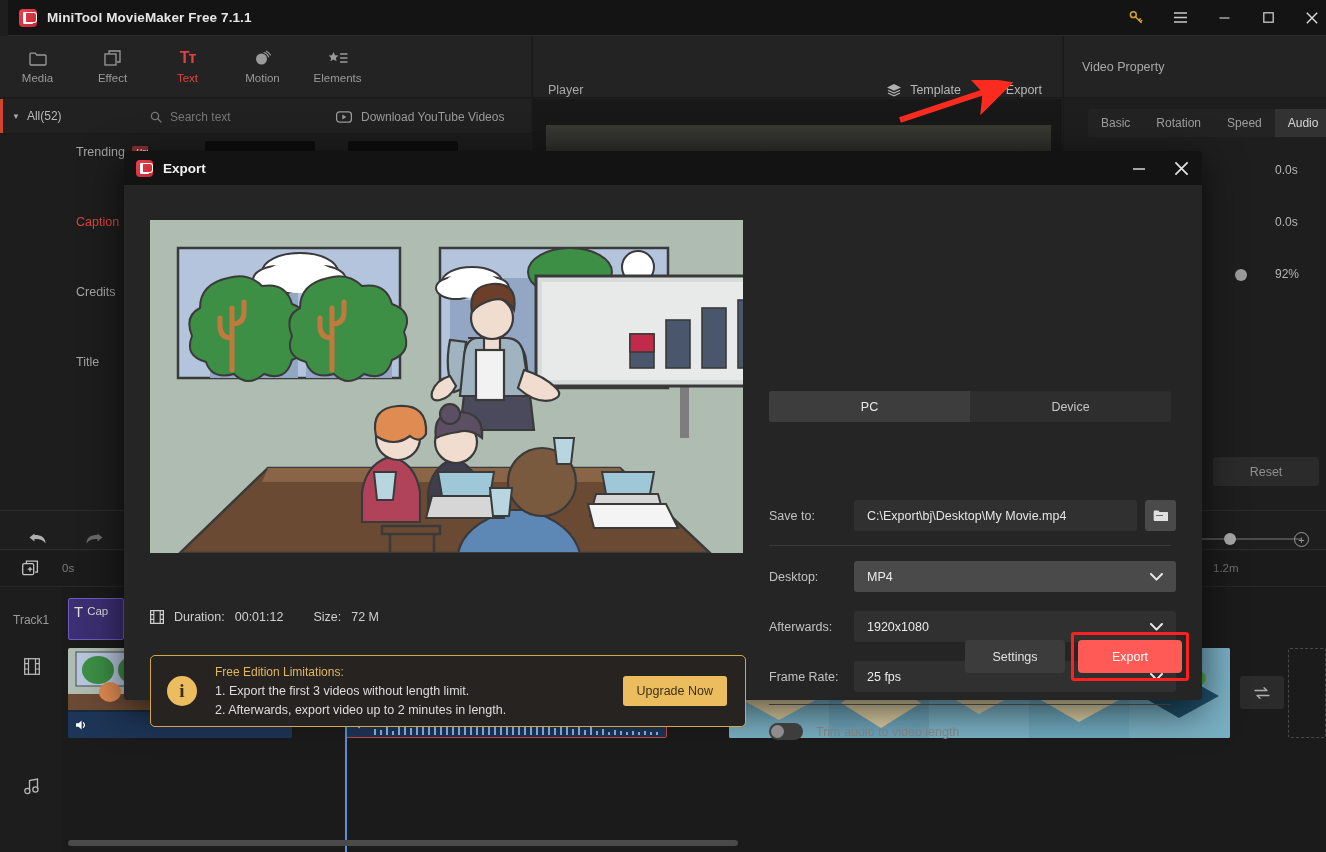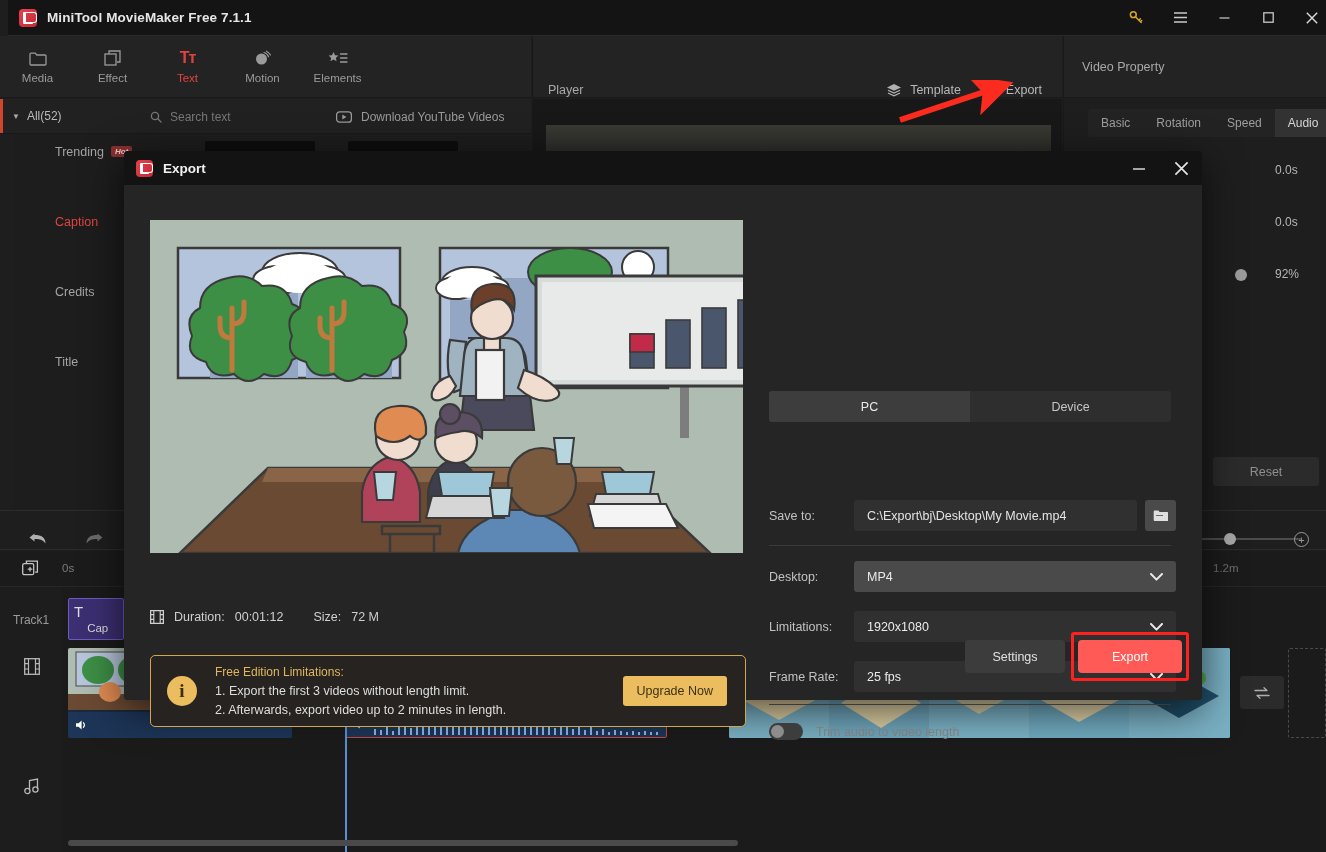--- a/index.html
+++ b/index.html
@@ -82,21 +82,21 @@
     background: #212121; display: flex; align-items: center;
     border-bottom: 1px solid #191919;
   }
   .lib-all { display: flex; align-items: center; gap: 7px; margin-left: 12px; color: #b9b9b9; font-size: 12px; }
   .lib-all .caret { font-size: 8px; color: #aaa; }
   .lib-accent { position: absolute; left: 0; top: 99px; width: 3px; height: 34px; background: #d2452d; }
   .lib-search { position: absolute; left: 150px; top: 99px; height: 35px; display: flex; align-items: center; gap: 8px; color: #777; font-size: 12px; }
   .lib-yt { position: absolute; left: 336px; top: 99px; height: 35px; display: flex; align-items: center; gap: 9px; color: #9a9a9a; font-size: 12px; }
 
   .lib-side {
-    position: absolute; top: 134px; left: 13px; width: 148px; height: 375px; background: #1d1d1d;
+    position: absolute; top: 134px; left: 1px; width: 148px; height: 375px; background: #1d1d1d; padding-left: 33px;
   }
   .lib-cat {
     height: 35px; display: flex; align-items: center; padding-left: 42px;
     color: #a4a4a4; font-size: 12.5px; position: relative;
   }
   .lib-cat.active { color: #e0433f; }
   .hot-badge {
     margin-left: 7px; background: #8a3030; color: #f0c9c9; font-size: 8px;
     font-style: italic; font-weight: bold; padding: 1px 4px; border-radius: 2px;
   }
@@ -543,21 +543,21 @@
   <div class="gutter-icon" style="top:778px;">
     <svg width="16" height="17" viewBox="0 0 16 17">
         <path d="M5.5 12.5V2.5l8-1.5v10" fill="none" stroke="#b8b8b8" stroke-width="1.3"></path>
         <circle cx="3.4" cy="13" r="2.6" fill="none" stroke="#b8b8b8" stroke-width="1.3"></circle>
         <circle cx="11.4" cy="11.5" r="2.6" fill="none" stroke="#b8b8b8" stroke-width="1.3"></circle>
       </svg>
   </div>
 
   <div class="clip clip-text" style="left:68px;top:598px;width:56px;height:42px;">
     <span style="font-size:15px;color:#ddd;">T</span>
-    <span style="margin-top:19px;">Cap</span>
+    <span style="margin-top:2px;">Cap</span>
   </div>
 
   <div class="clip clip-vid" style="left:68px;top:648px;width:224px;height:90px;">
     <div class="clip-thumb" style="height:62px;">
       <svg width="224" height="62" viewBox="0 0 224 62" preserveAspectRatio="none">
         <rect width="224" height="62" fill="#aebcb1"></rect>
         <rect x="8" y="4" width="92" height="34" fill="#b8c6dd" stroke="#4a4a4a" stroke-width="1"></rect>
         <ellipse cx="30" cy="22" rx="16" ry="14" fill="#3d8f46"></ellipse>
         <ellipse cx="66" cy="22" rx="16" ry="14" fill="#3d8f46"></ellipse>
         <rect x="112" y="6" width="86" height="30" fill="#e2e2e2" stroke="#4a4a4a" stroke-width="1"></rect>
@@ -872,21 +872,21 @@
           <span>MP4</span>
           <span class="chev">
             <svg width="13" height="8" viewBox="0 0 13 8">
                 <path d="M1 1 6.5 6.6 12 1" fill="none" stroke="#e8e8e8" stroke-width="2" stroke-linecap="round" stroke-linejoin="round"></path>
               </svg>
           </span>
         </div>
       </div>
 
       <div class="frow" style="top:426px;">
-        <div class="flabel">Limitations:</div>
+        <div class="flabel">Afterwards:</div>
         <div class="fselect" style="width:322px;background:#303030;">
           <span>1920x1080</span>
           <span class="chev">
             <svg width="13" height="8" viewBox="0 0 13 8">
                 <path d="M1 1 6.5 6.6 12 1" fill="none" stroke="#e8e8e8" stroke-width="2" stroke-linecap="round" stroke-linejoin="round"></path>
               </svg>
           </span>
         </div>
       </div>
 

